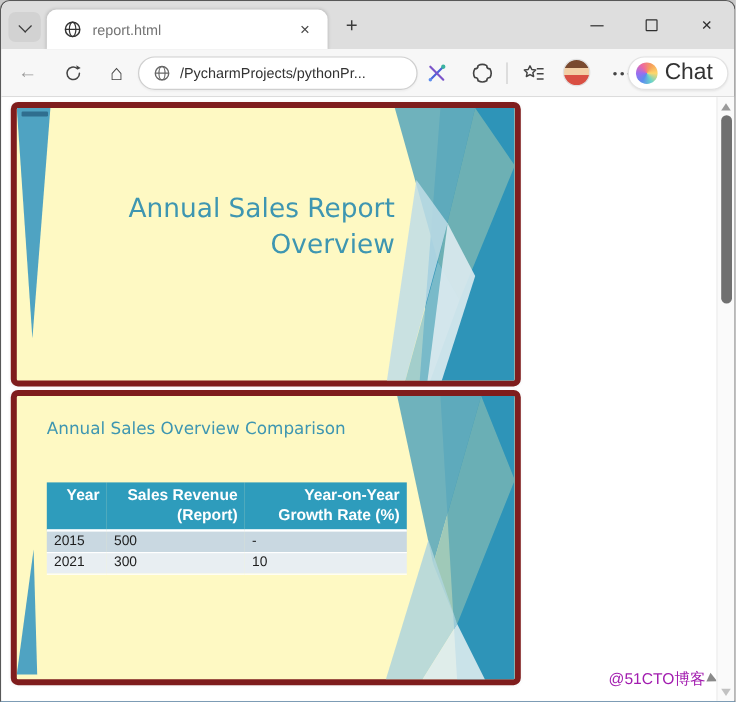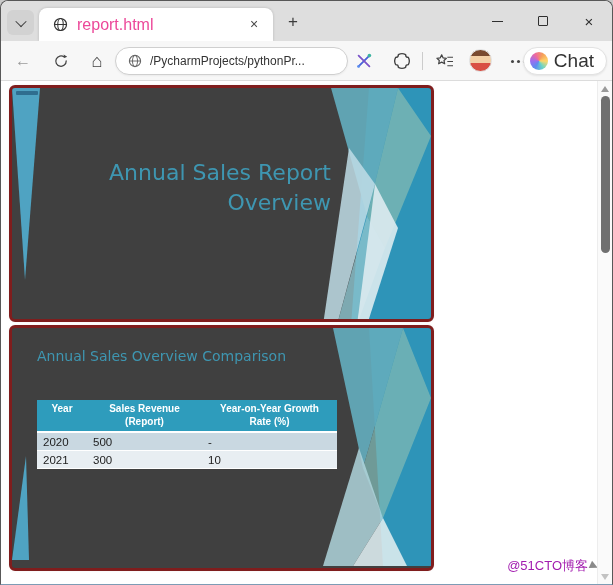--- a/index.html
+++ b/index.html
@@ -8,21 +8,21 @@
           border-bottom-color:#7d9cb5;border-radius:8px 8px 0 0;overflow:hidden;}
 
   
   .tabbar{position:absolute;top:0;left:0;right:0;height:40px;background:#dedede;border-radius:7px 7px 0 0;}
   .tab-search{position:absolute;left:6px;top:9px;width:27px;height:25px;background:#d2d2d2;border-radius:6px;
               display:flex;align-items:center;justify-content:center;cursor:pointer;}
   .chev{width:8px;height:8px;border-right:1.7px solid #3c3c3c;border-bottom:1.7px solid #3c3c3c;
         transform:rotate(45deg) translate(-1px,-1px);}
   .tab{position:absolute;left:38px;top:7px;width:234px;height:33px;background:#ffffff;border-radius:8px 8px 0 0;
        box-shadow:0 0 3px rgba(0,0,0,.18);display:flex;align-items:center;padding:0 10px 0 14px;}
-  .tab-title{font-size:16px;color:#ec4899;margin-left:9px;flex:1;white-space:nowrap;overflow:hidden;}
+  .tab-title{font-size:12px;color:#737373;margin-left:9px;flex:1;white-space:nowrap;overflow:hidden;}
   .tab-close{font-size:14px;color:#4a4a4a;width:18px;height:18px;line-height:17px;text-align:center;border-radius:4px;cursor:pointer;}
   .new-tab{position:absolute;left:281px;top:10px;width:22px;height:22px;font-size:17px;color:#3c3c3c;
            text-align:center;line-height:21px;border-radius:4px;cursor:pointer;}
   .win-controls{position:absolute;right:0;top:0;height:40px;display:flex;}
   .winbtn{width:46px;height:40px;display:flex;align-items:center;justify-content:center;cursor:pointer;color:#2f2f2f;}
   .ic-min{width:11px;border-top:1.4px solid #2f2f2f;}
   .ic-max{width:10px;height:10px;border:1.4px solid #2f2f2f;border-radius:1px;}
   .ic-close{font-size:15px;line-height:15px;}
 
   
@@ -40,36 +40,36 @@
   .dots{display:flex;gap:3px;}
   .dots i{width:3px;height:3px;border-radius:50%;background:#444;}
   .copilot{position:absolute;right:5px;top:6px;height:28px;background:#fff;border:1px solid #e2e2e2;border-radius:14px;
            display:flex;align-items:center;gap:6px;padding:0 12px 0 6px;box-shadow:0 1px 2px rgba(0,0,0,.08);cursor:pointer;}
   .copilot-disc{width:18px;height:18px;border-radius:50%;
      background:conic-gradient(from 210deg,#5b8def,#9b6df0,#ef6a9e,#f5a05a,#ffd76a,#6bd5c8,#5b8def);}
   .copilot-label{font-size:19px;color:#333;}
 
   
   .content{position:absolute;top:80px;left:0;right:0;height:504px;background:#fff;}
-  .card{position:absolute;left:8px;width:425px;background:#404040;border:3px solid #7f1d1d;border-radius:6px;
+  .card{position:absolute;left:8px;width:425px;background:#fef9c3;border:5px solid #7f1d1d;border-radius:6px;
         overflow:hidden;box-shadow:0 0 3px rgba(0,0,0,.05);}
   .card1{top:4px;height:237px;}
   .card2{top:244px;height:246px;}
   .svg-deco{position:absolute;pointer-events:none;}
   .corner-mark{position:absolute;left:4px;top:3px;width:22px;height:4px;background:rgba(16,58,92,.5);border-radius:1px;}
 
   .slide-title{position:absolute;right:100px;top:70px;width:280px;text-align:right;
                font-family:"DejaVu Sans",sans-serif;font-size:22px;line-height:30px;color:#3e96b1;}
   .slide-sub{position:absolute;right:100px;top:141px;width:280px;text-align:right;
              font-family:"DejaVu Sans",sans-serif;font-size:8px;color:#8f8f8f;}
 
   .h2{position:absolute;left:25px;top:20px;font-family:"DejaVu Sans",sans-serif;font-size:14px;color:#3e96b1;}
   table.rev{position:absolute;left:25px;top:72px;width:300px;border-collapse:collapse;table-layout:fixed;
             font-family:"Liberation Sans",sans-serif;}
-  table.rev th{background:#2e9cbc;color:#fff;font-size:10px;font-weight:bold;text-align:center;
+  table.rev th{background:#2e9cbc;color:#fff;font-size:13px;font-weight:bold;text-align:right;
                padding:3px 6px;vertical-align:top;line-height:1.25;border-bottom:2px solid #fff;}
   table.rev th:nth-child(1){width:50px;}
   table.rev th:nth-child(2){width:115px;}
   table.rev th:nth-child(3){width:135px;}
   table.rev td{font-size:11.5px;color:#1d1d1d;padding:2.5px 6px;border-bottom:1px solid #fff;}
   table.rev tbody tr:nth-child(odd){background:#c9d8e1;}
   table.rev tbody tr:nth-child(even){background:#e8eef2;}
 
   
   .scrollbar{position:absolute;right:0;top:0;width:15px;height:100%;background:#fafafa;border-left:1px solid #ededed;}
@@ -205,21 +205,21 @@
       <table class="rev">
         <thead>
             <tr>
               <th>Year</th>
               <th>Sales Revenue (Report)</th>
               <th>Year-on-Year Growth Rate (%)</th>
             </tr>
           </thead>
         <tbody>
             <tr>
-              <td>2020</td>
+              <td>2015</td>
               <td>500</td>
               <td>-</td>
             </tr>
             <tr>
               <td>2021</td>
               <td>300</td>
               <td>10</td>
             </tr>
           </tbody>
       </table>

